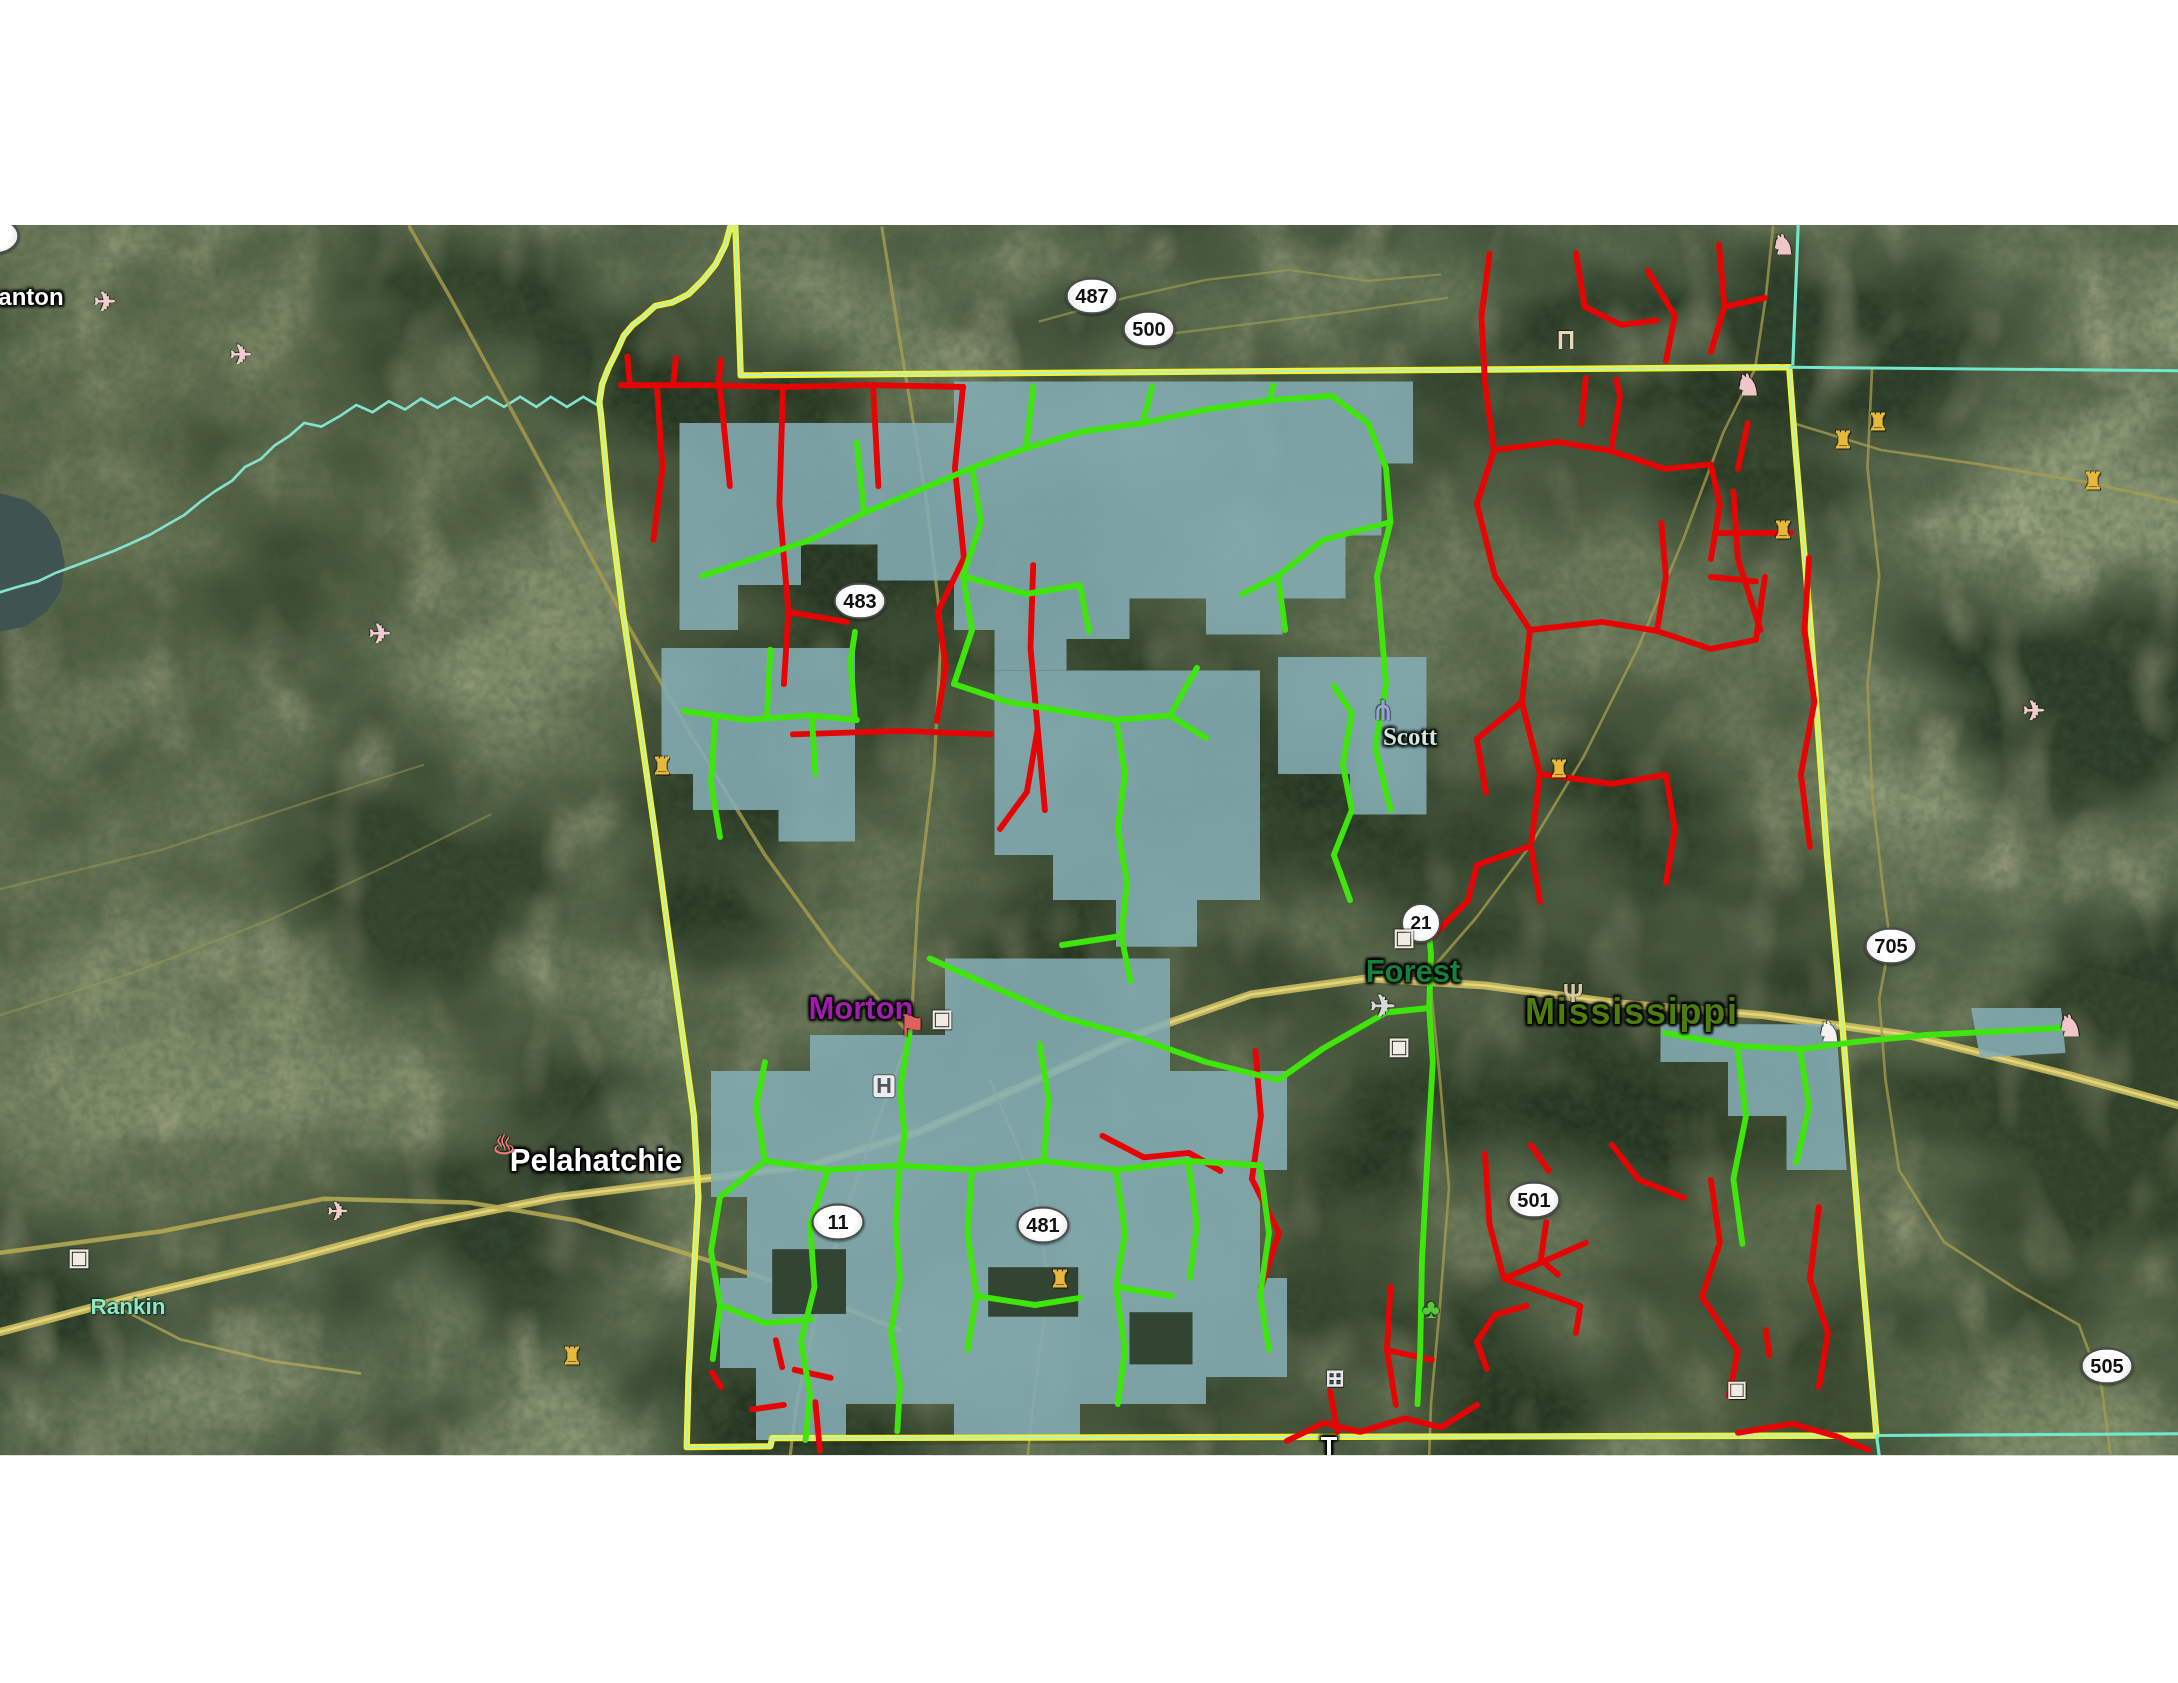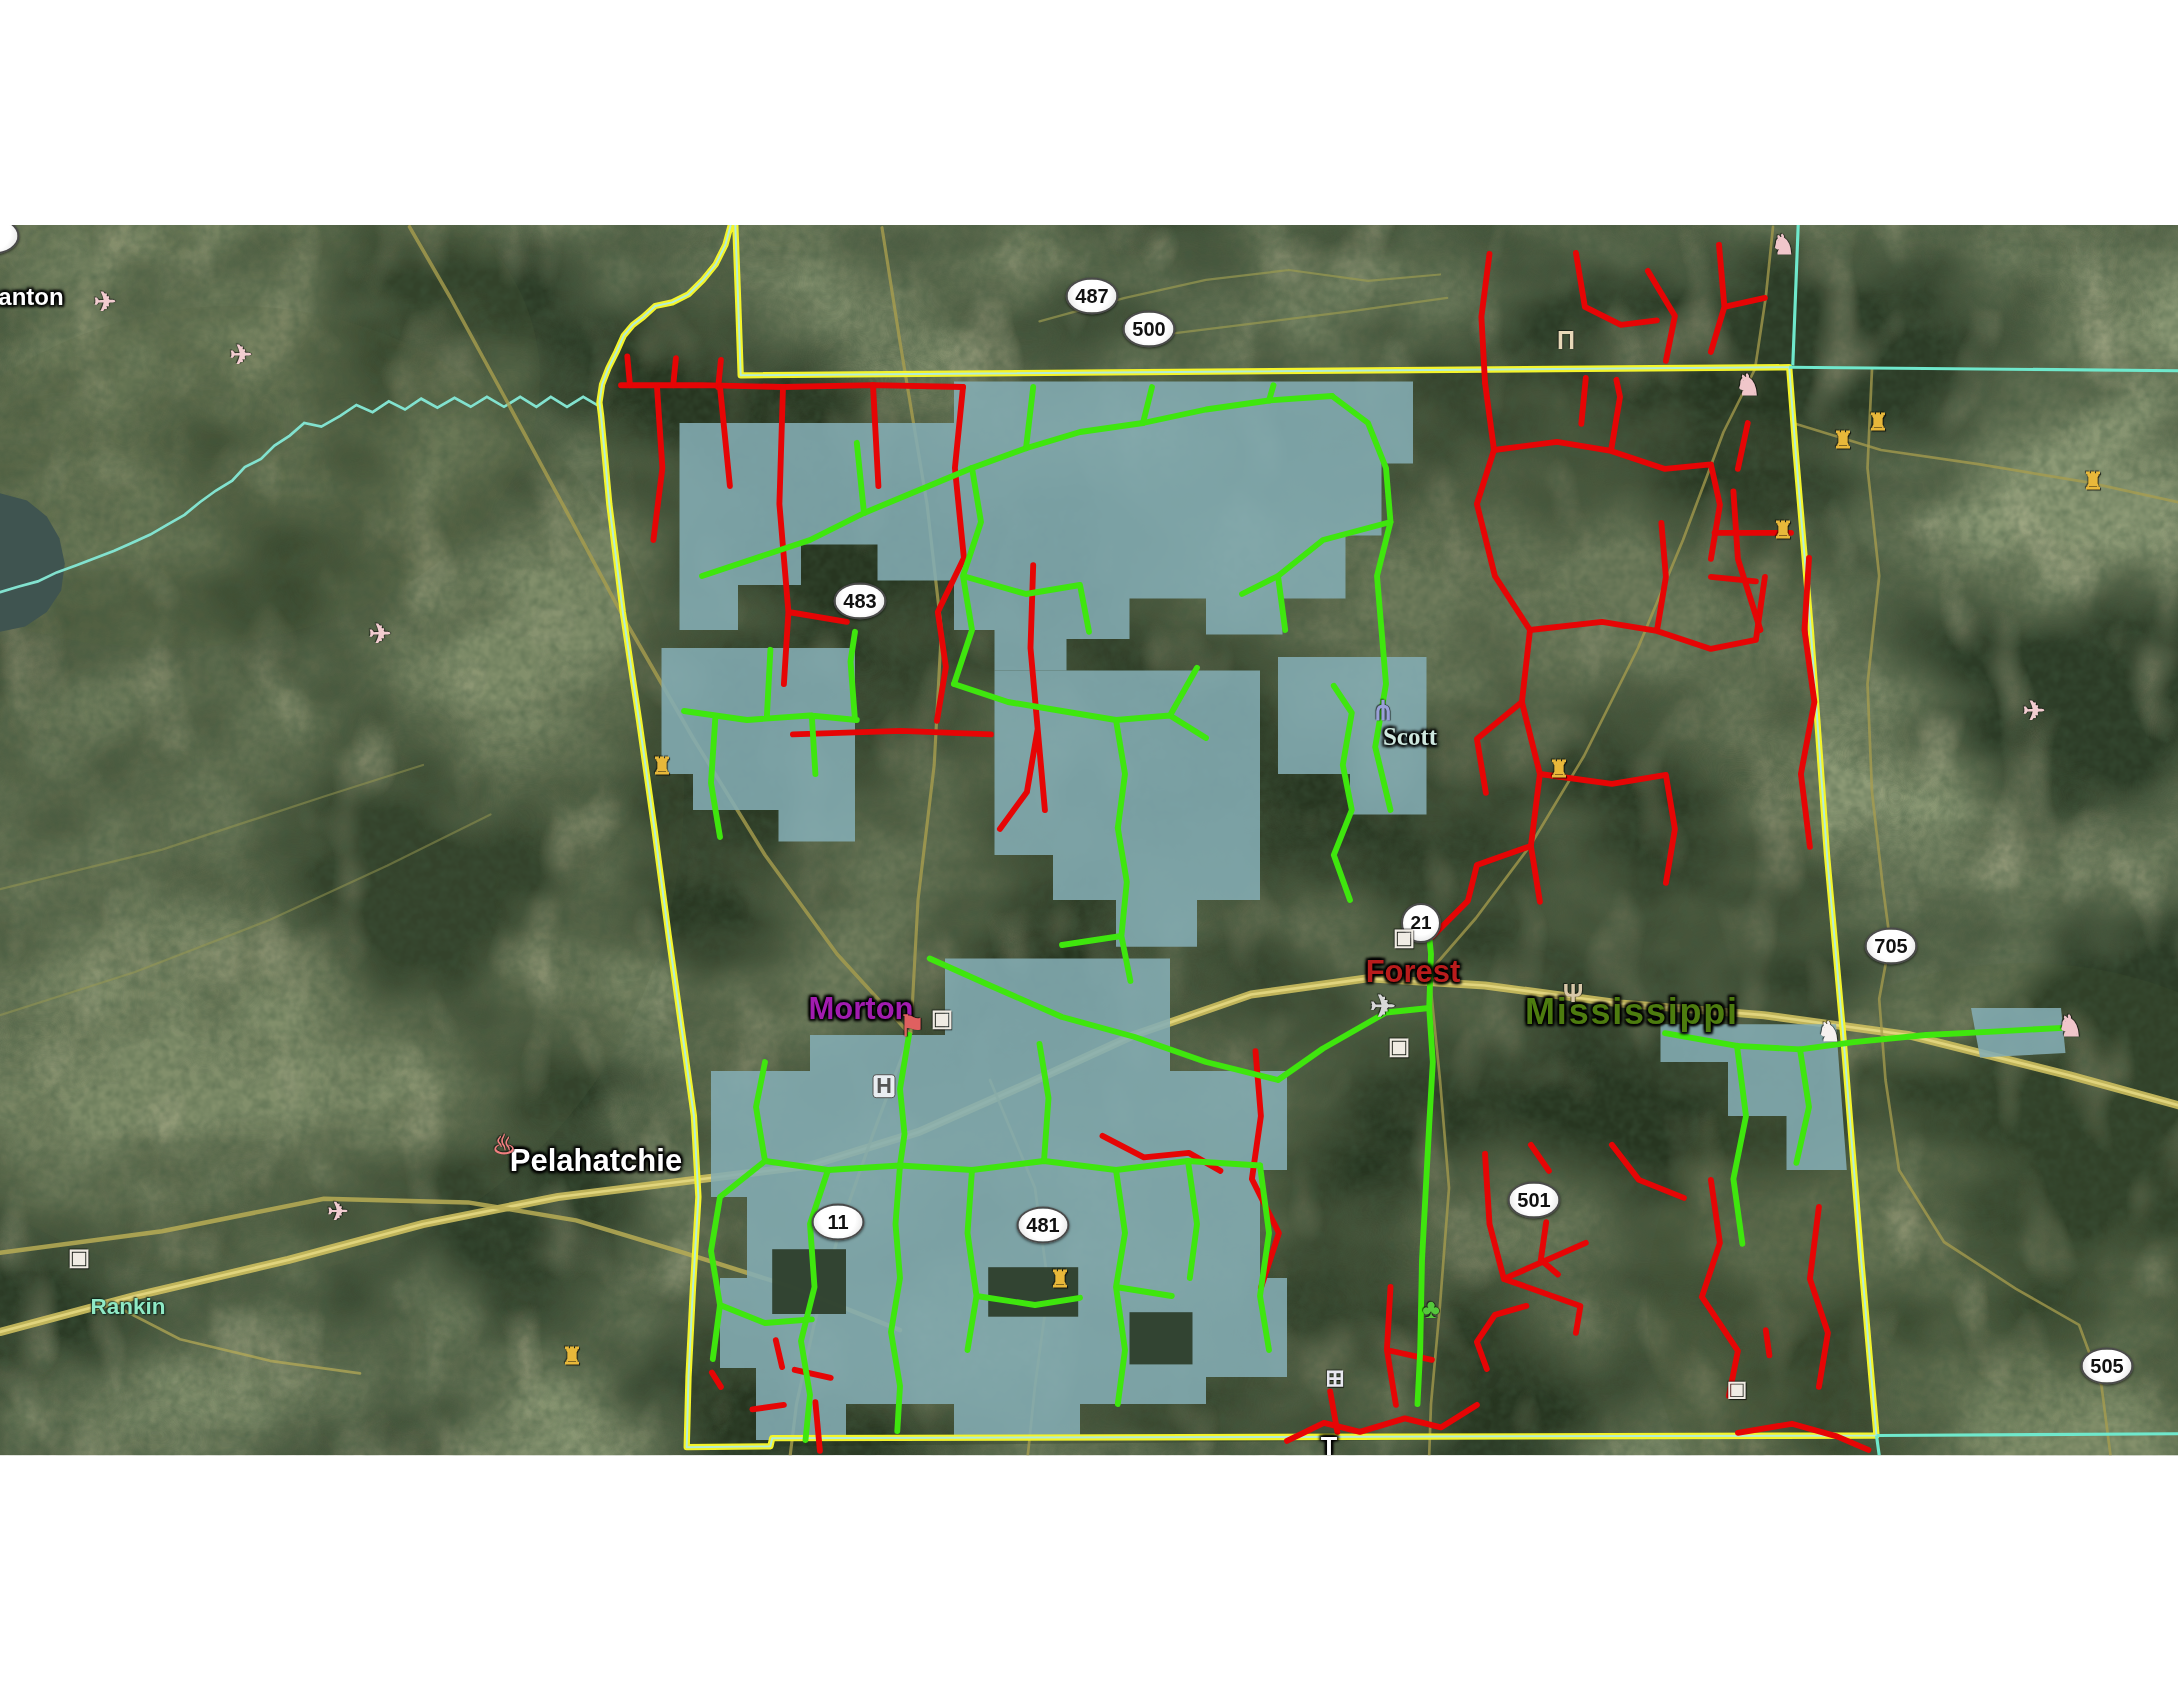--- a/index.html
+++ b/index.html
@@ -165,21 +165,21 @@
       <path d="M1033,1065 L1100,1095 L1180,1130 L1260,1152 L1340,1180 L1420,1200 M1420,1200 L1470,1165 L1540,1125 L1588,1120"></path>
       <path d="M1850,1148 L1930,1162 L2000,1166 L2060,1158 L2140,1150 L2220,1146 L2292,1142"></path>
       <path d="M2000,1166 L2010,1230 L1996,1292 M1930,1162 L1940,1240 L1926,1310 L1936,1382"></path>
     </g>
   </g>
 </svg>
 
 <div id="overlay">
       <div class="lbl" style="font-size: 24px; color: rgb(255, 255, 255); left: 31px; top: 297px;">anton</div>
       <div class="lbl" style="font-size: 31px; color: #a21caf; left: 861px; top: 1009px;">Morton</div>
-      <div class="lbl" style="font-size: 31px; color: #b91c1c; left: 1413px; top: 972px;">Forest</div>
+      <div class="lbl" style="font-size: 31px; color: #15803d; left: 1413px; top: 972px;">Forest</div>
       <div class="lbl" style="font-size: 25px; color: rgb(207, 232, 223); left: 1410px; top: 737px; font-family: Liberation Serif, serif;">Scott</div>
       <div class="lbl" style="font-size: 31px; color: rgb(255, 255, 255); left: 596px; top: 1161px;">Pelahatchie</div>
       <div class="lbl" style="font-size: 27px; color: rgb(255, 255, 255); left: 1329px; top: 1447px;">T</div>
       <div class="lbl state" style="font-size: 36px; color: #4d7c0f; left: 1632px; top: 1012px;">Mississippi</div>
       <div class="lbl county" style="font-size: 22.5px; color: rgb(143, 233, 197); left: 128px; top: 1307px;">Rankin</div>
       <div class="shield" style="left: -7.2px; top: 236px;">6</div>
       <div class="shield" style="left: 1092px; top: 296px;">487</div>
       <div class="shield" style="left: 1149px; top: 329px;">500</div>
       <div class="shield" style="left: 860px; top: 601px;">483</div>
       <div class="shield circle" style="left: 1421px; top: 923px;">21</div>

